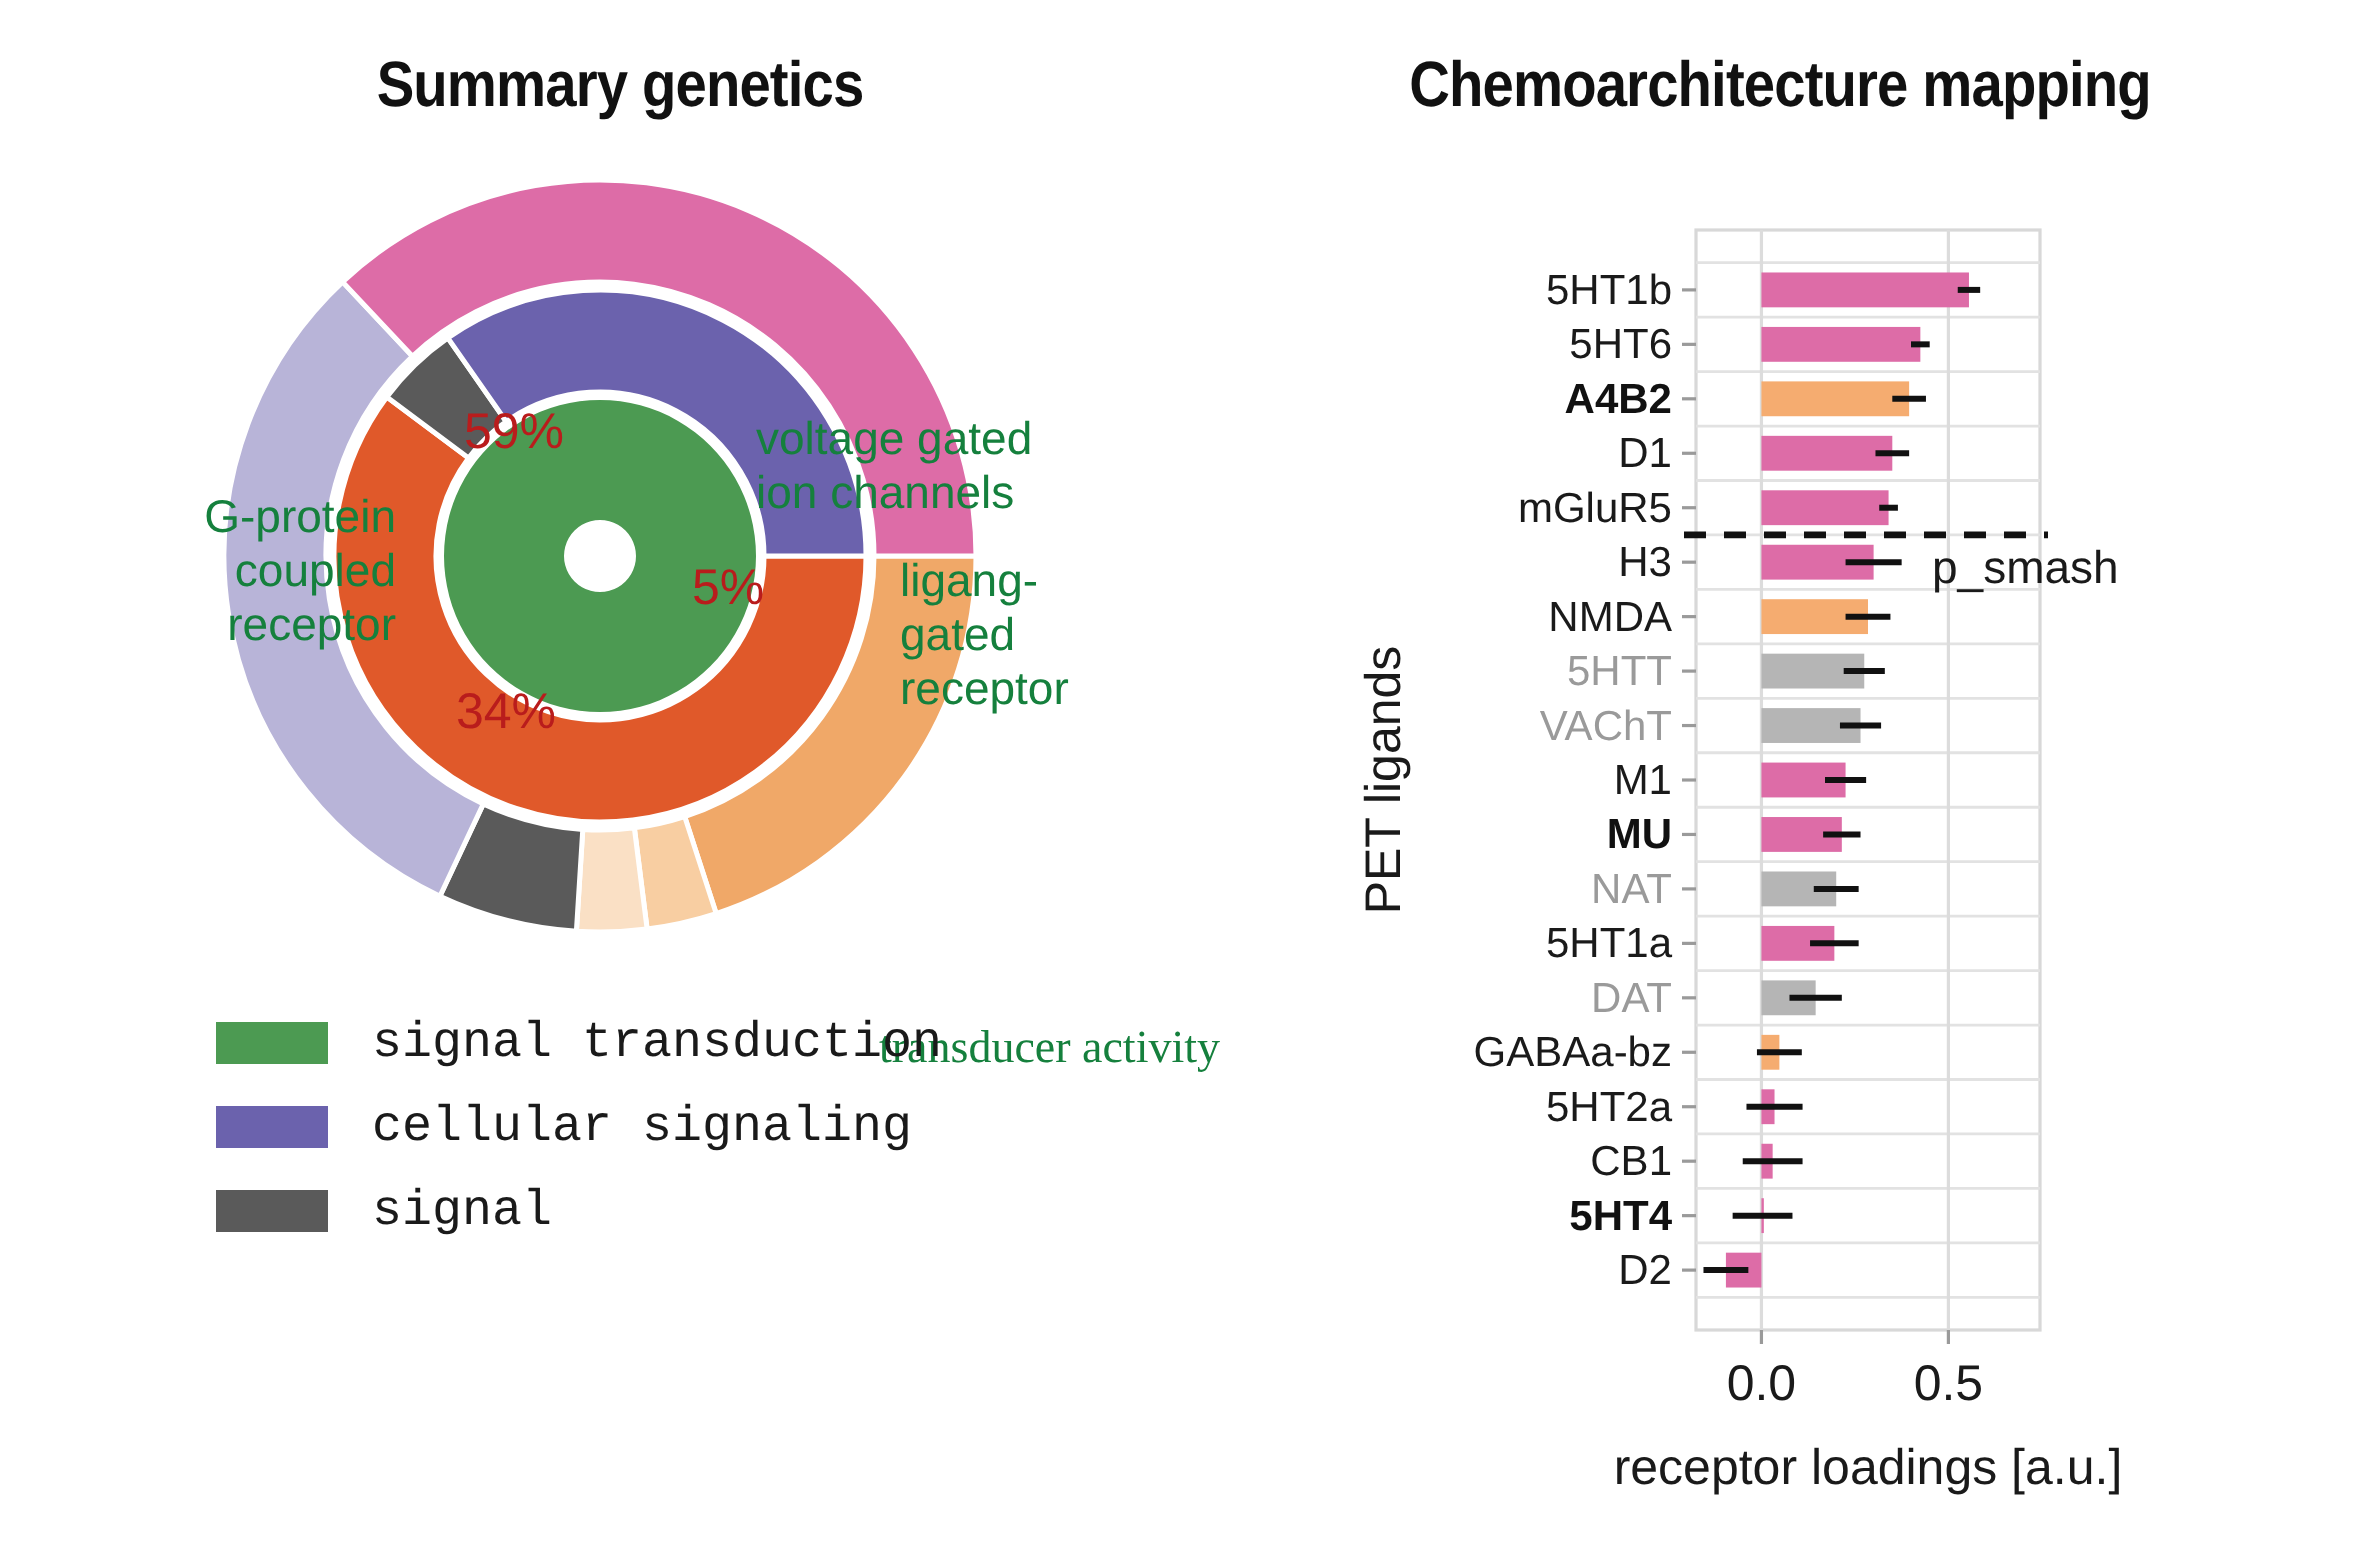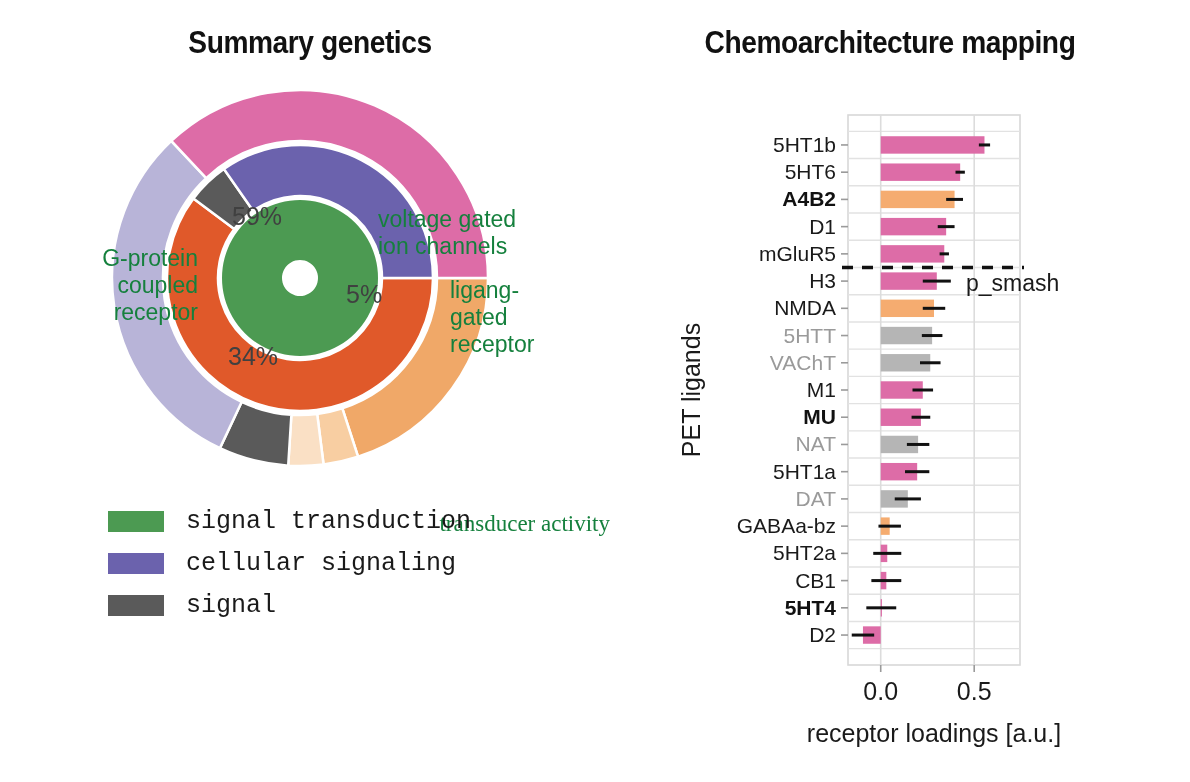--- a/index.html
+++ b/index.html
@@ -43,21 +43,21 @@
     white-space: pre-line;
   }
   #label-gpcr      { left: 8px;   top: 165px; width: 190px; text-align: right; }
   #label-vgic      { left: 378px; top: 126px; width: 210px; text-align: left; }
   #label-lgr       { left: 450px; top: 197px; width: 150px; text-align: left; }
   #label-transduce { left: 330px; top: 430px; width: 280px; text-align: right; font-family: Liberation Serif, serif; }
 
   .pct-label {
     position: absolute;
     font-size: 25px;
-    color: #404040;
+    color: #b91c1c;
     font-family: "Liberation Sans", sans-serif;
   }
 
   
   #legend { position: absolute; left: 108px; top: 500px; font-family: Liberation Mono, monospace; }
   .legend-row {
     display: flex;
     align-items: center;
     height: 42px;
   }

